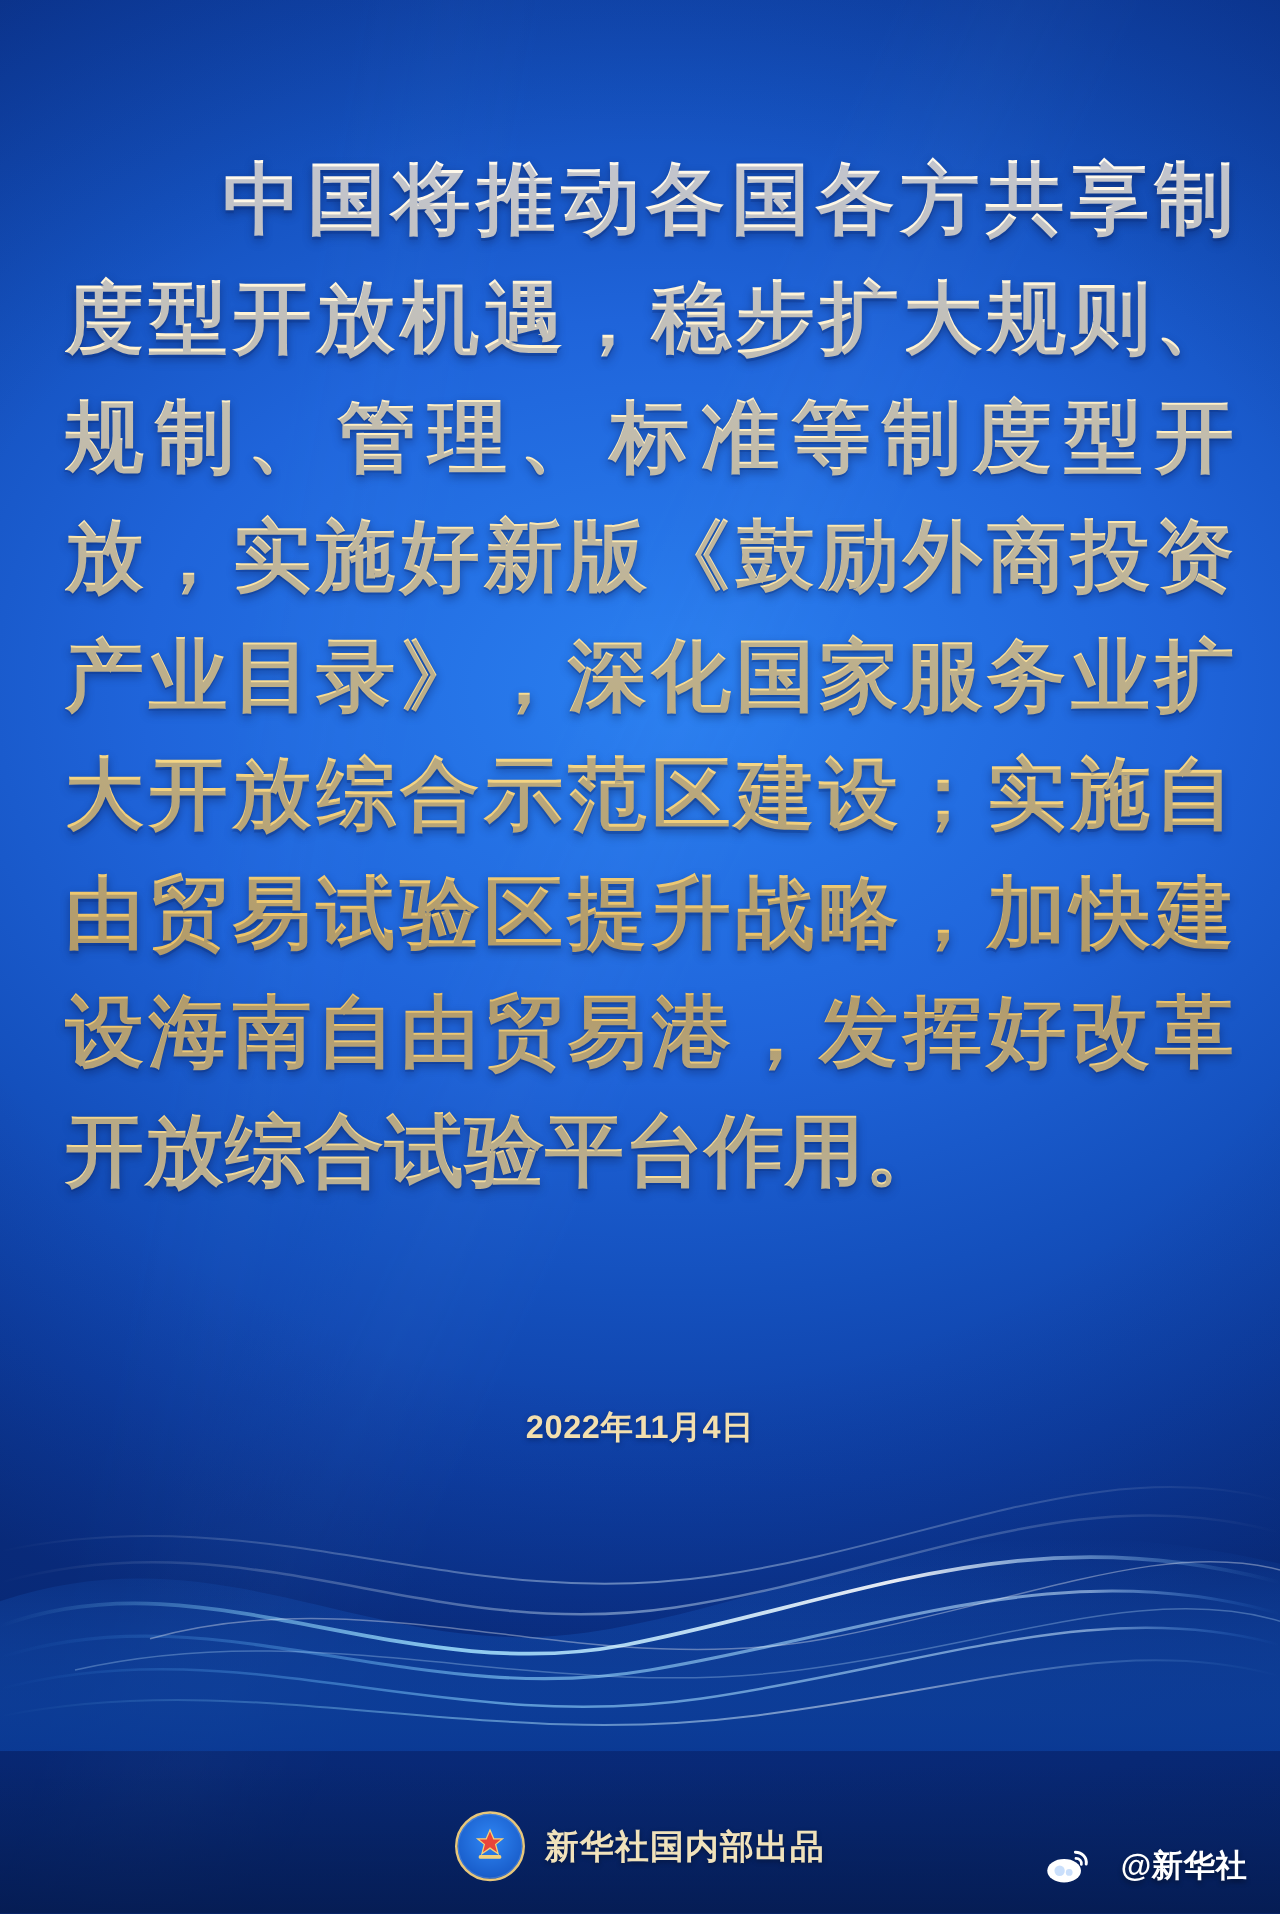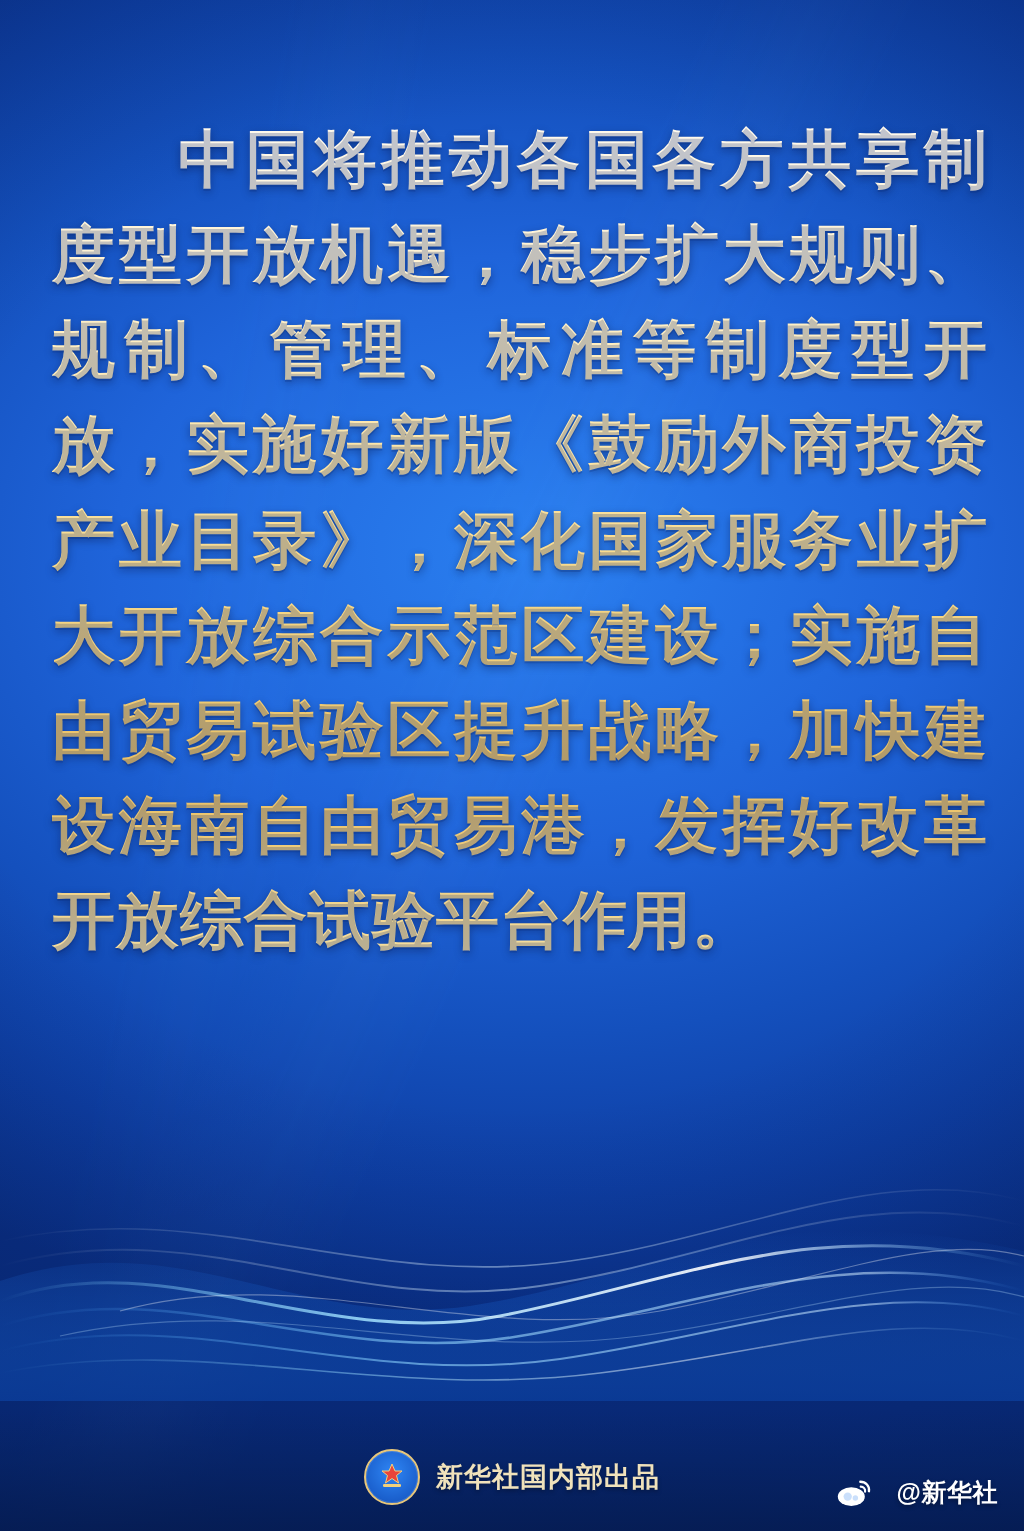--- a/index.html
+++ b/index.html
@@ -146,20 +146,21 @@
 <body>
 
 <div class="poster">
 
   <div class="streaks"></div>
   <div class="vignette"></div>
 
   <div class="quote">中国将推动各国各方共享制度型开放机遇，稳步扩大规则、规制、管理、标准等制度型开放，实施好新版《鼓励外商投资产业目录》，深化国家服务业扩大开放综合示范区建设；实施自由贸易试验区提升战略，加快建设海南自由贸易港，发挥好改革开放综合试验平台作用。</div>
 
   <div class="attribution">
+    <span class="date">2022年11月4日</span>
   </div>
 
   <div class="waves">
     <svg viewBox="0 0 1024 300" preserveAspectRatio="none" aria-hidden="true">
       <defs>
         <linearGradient id="wg1" x1="0" y1="0" x2="1" y2="0">
           <stop offset="0%" stop-color="#7fd2ff" stop-opacity="0"></stop>
           <stop offset="35%" stop-color="#9fe0ff" stop-opacity="0.85"></stop>
           <stop offset="70%" stop-color="#ffffff" stop-opacity="0.9"></stop>
           <stop offset="100%" stop-color="#6fc0ff" stop-opacity="0"></stop>

